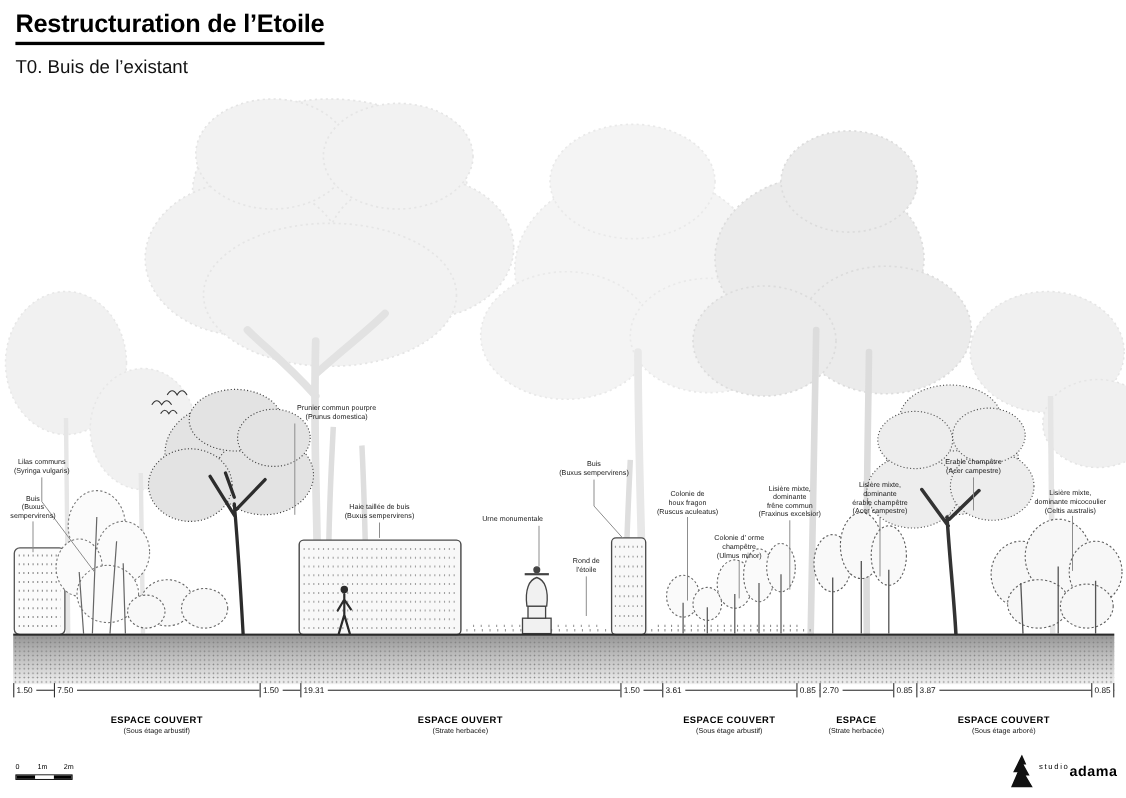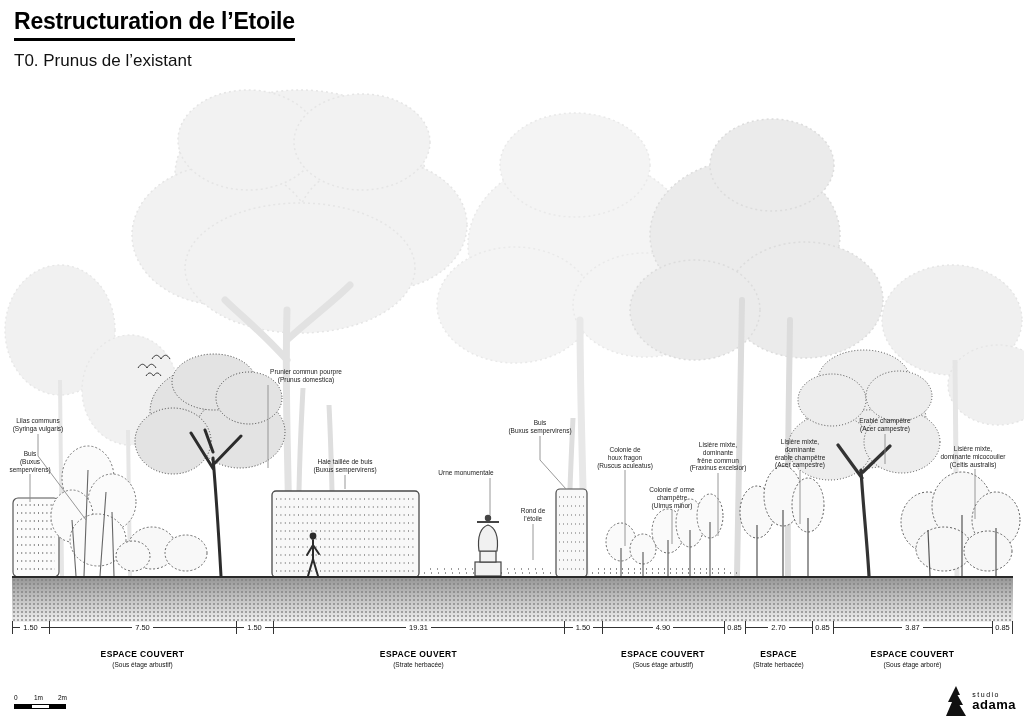--- a/index.html
+++ b/index.html
@@ -22,53 +22,53 @@
       radial-gradient(#7e7e7e 0.6px, transparent 0.9px),
       linear-gradient(180deg,#979797 0%,#b8b8b8 35%,#d9d9d9 75%,#f0f0f0 100%);
     background-size:4px 4px,100% 100%;}
 
   
   .ann{position:absolute;z-index:10;text-align:center;font-size:6.5px;line-height:1.2;color:#222}
   .ann-text{white-space:pre-line}
 
   
   .dim{position:absolute;top:620px;height:14px;z-index:10;display:flex;align-items:center;
-       justify-content:center;font-size:7.5px;color:#111}
+       justify-content:flex-start;font-size:7.5px;color:#111}
   .dim .dline{position:absolute;left:0;right:0;top:50%;border-top:1px solid #333}
   .dim span.dval{position:relative;background:#fff;padding:0 3px;z-index:1}
   .tick{position:absolute;top:621px;width:1px;height:13px;background:#333;z-index:10}
 
   
   .zone{position:absolute;top:649px;text-align:center;z-index:10}
   .zone .zname{display:block;font-size:8.5px;font-weight:bold;letter-spacing:.4px}
   .zone .zsub{display:block;font-size:6.5px;margin-top:2px;color:#111}
 
   
   .scale{position:absolute;left:14px;top:694px;z-index:10;width:70px}
   .scale .slabels{position:relative;height:8px;font-size:6.5px}
   .scale .slabels span{position:absolute;top:0}
   .scale .sl0{left:0}.scale .sl1{left:20px}.scale .sl2{left:44px}
   .scale .sbar{margin-top:2px;width:52px;height:5px;border:1px solid #000;display:flex}
   .scale .sbar i{display:block;height:100%}
   .scale .b1{width:17px;background:#000}.scale .b2{width:17px;background:#fff}.scale .b3{width:16px;background:#000}
 
   
   .logo{position:absolute;right:8px;top:686px;z-index:10;display:flex;align-items:center;gap:2px}
-  .logo-text{display:flex;flex-direction:column;line-height:1.05}
+  .logo-text{display:flex;flex-direction:row;line-height:1.05}
   .logo-studio{font-size:7px;letter-spacing:1.5px}
   .logo-name{font-size:13px;font-weight:bold;letter-spacing:.5px}
 </style>
 </head>
 <body>
 
 <div class="sheet">
 
   <div class="hdr">
     <h1>Restructuration de l’Etoile</h1>
-    <h2>T0. Prunus de l’existant</h2>
+    <h2>T0. Buis de l’existant</h2>
   </div>
 
   <svg class="art" width="1024" height="725" viewBox="0 0 1024 725">
 
     <g fill="#f1f1f1" stroke="#e7e7e7" stroke-width="1.4" stroke-dasharray="2 3">
       <ellipse cx="60" cy="330" rx="55" ry="65"></ellipse>
       <ellipse cx="130" cy="390" rx="48" ry="55"></ellipse>
     </g>
     <path d="M62,576 L60,380 M130,576 L128,430" stroke="#e6e6e6" stroke-width="4" fill="none"></path>
 
@@ -323,21 +323,21 @@
   <div class="dim" style="left:273px;width:291px">
       <i class="dline"></i>
       <span class="dval">19.31</span>
     </div>
   <div class="dim" style="left:564px;width:38px">
       <i class="dline"></i>
       <span class="dval">1.50</span>
     </div>
   <div class="dim" style="left:602px;width:122px">
       <i class="dline"></i>
-      <span class="dval">4.90</span>
+      <span class="dval">3.61</span>
     </div>
   <div class="dim" style="left:724px;width:21px">
       <i class="dline"></i>
       <span class="dval">0.85</span>
     </div>
   <div class="dim" style="left:745px;width:67px">
       <i class="dline"></i>
       <span class="dval">2.70</span>
     </div>
   <div class="dim" style="left:812px;width:21px">

